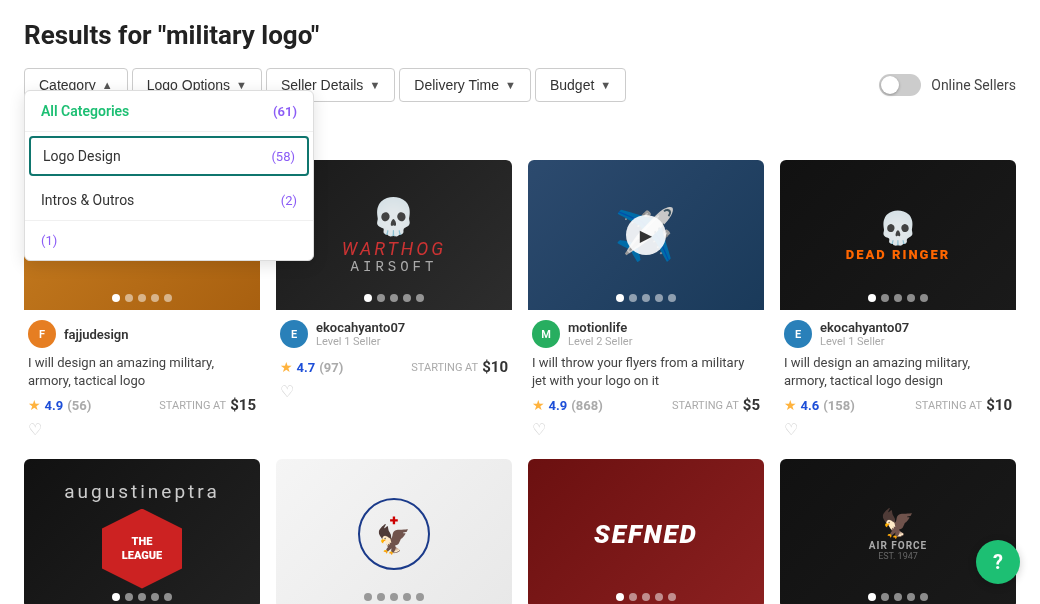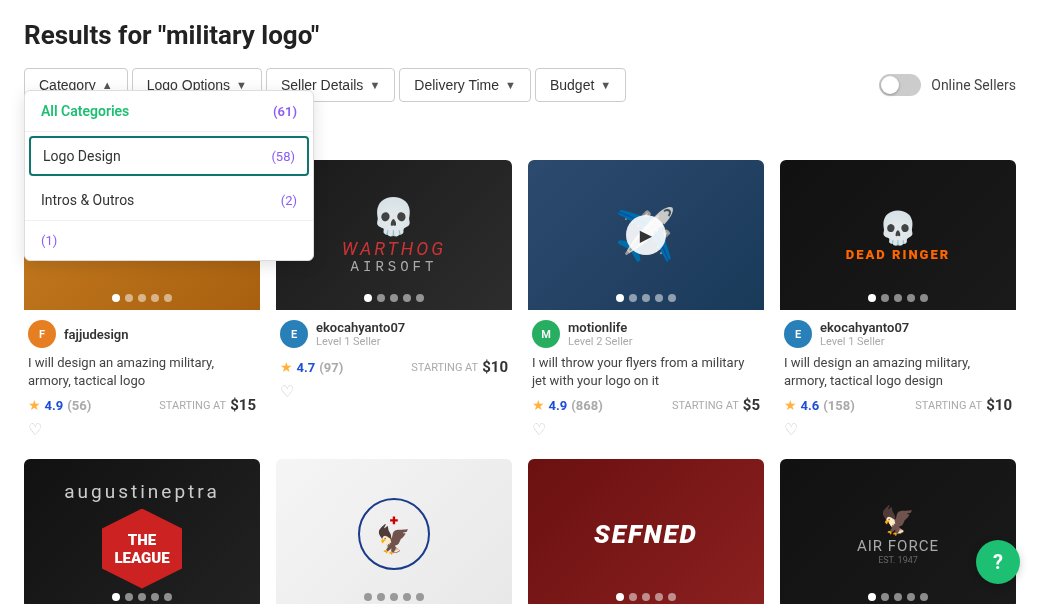--- a/index.html
+++ b/index.html
@@ -119,21 +119,21 @@
     .dead-ringer-logo .dr { font-size: 13px; font-weight: 900; letter-spacing: 2px; color: #ff6600; }
 
     .league-logo { display: flex; flex-direction: column; align-items: center; justify-content: center; height: 100%; }
 
     .eagle-logo { display: flex; align-items: center; justify-content: center; height: 100%; font-size: 60px; }
 
     .sefned-logo { display: flex; align-items: center; justify-content: center; height: 100%; }
     .sefned-text { font-size: 26px; font-weight: 900; color: #fff; letter-spacing: 2px; font-style: italic; }
 
     .airforce-logo { display: flex; flex-direction: column; align-items: center; justify-content: center; height: 100%; }
-    .airforce-text { font-size: 15px; color: #aaa; letter-spacing: 1px; }
+    .airforce-text { font-size: 10px; color: #aaa; letter-spacing: 1px; font-weight: bold; }
 
     
     .av-orange { background: #e67e22; }
     .av-blue { background: #2980b9; }
     .av-green { background: #27ae60; }
 
     .help-btn {
       position: fixed; bottom: 20px; right: 20px;
       width: 44px; height: 44px; background: #1dbf73; border-radius: 50%;
       display: flex; align-items: center; justify-content: center;
@@ -366,21 +366,21 @@
           <span class="heart-btn">♡</span>
         </div>
       </div>
     </div>
 
     <div class="card">
       <div class="card-img-placeholder img-league">
         <div class="league-logo">
           <span style="font-size:19px;color:#ccc;letter-spacing:3px;">augustineptra</span>
           <div style="background: #cc2222; clip-path: polygon(50% 0%, 100% 25%, 100% 75%, 50% 100%, 0% 75%, 0% 25%); width:80px;height:80px;display:flex;align-items:center;justify-content:center;margin-top:6px;">
-            <span style="font-size:15px;font-weight:900;color:#fff;text-align:center;line-height:1.2;">THE<br>LEAGUE</span>
+            <span style="font-size:11px;font-weight:900;color:#fff;text-align:center;line-height:1.2;">THE<br>LEAGUE</span>
           </div>
         </div>
         <div class="dots">
           <div class="dot active"></div>
           <div class="dot"></div>
           <div class="dot"></div>
           <div class="dot"></div>
           <div class="dot"></div>
         </div>
       </div>

